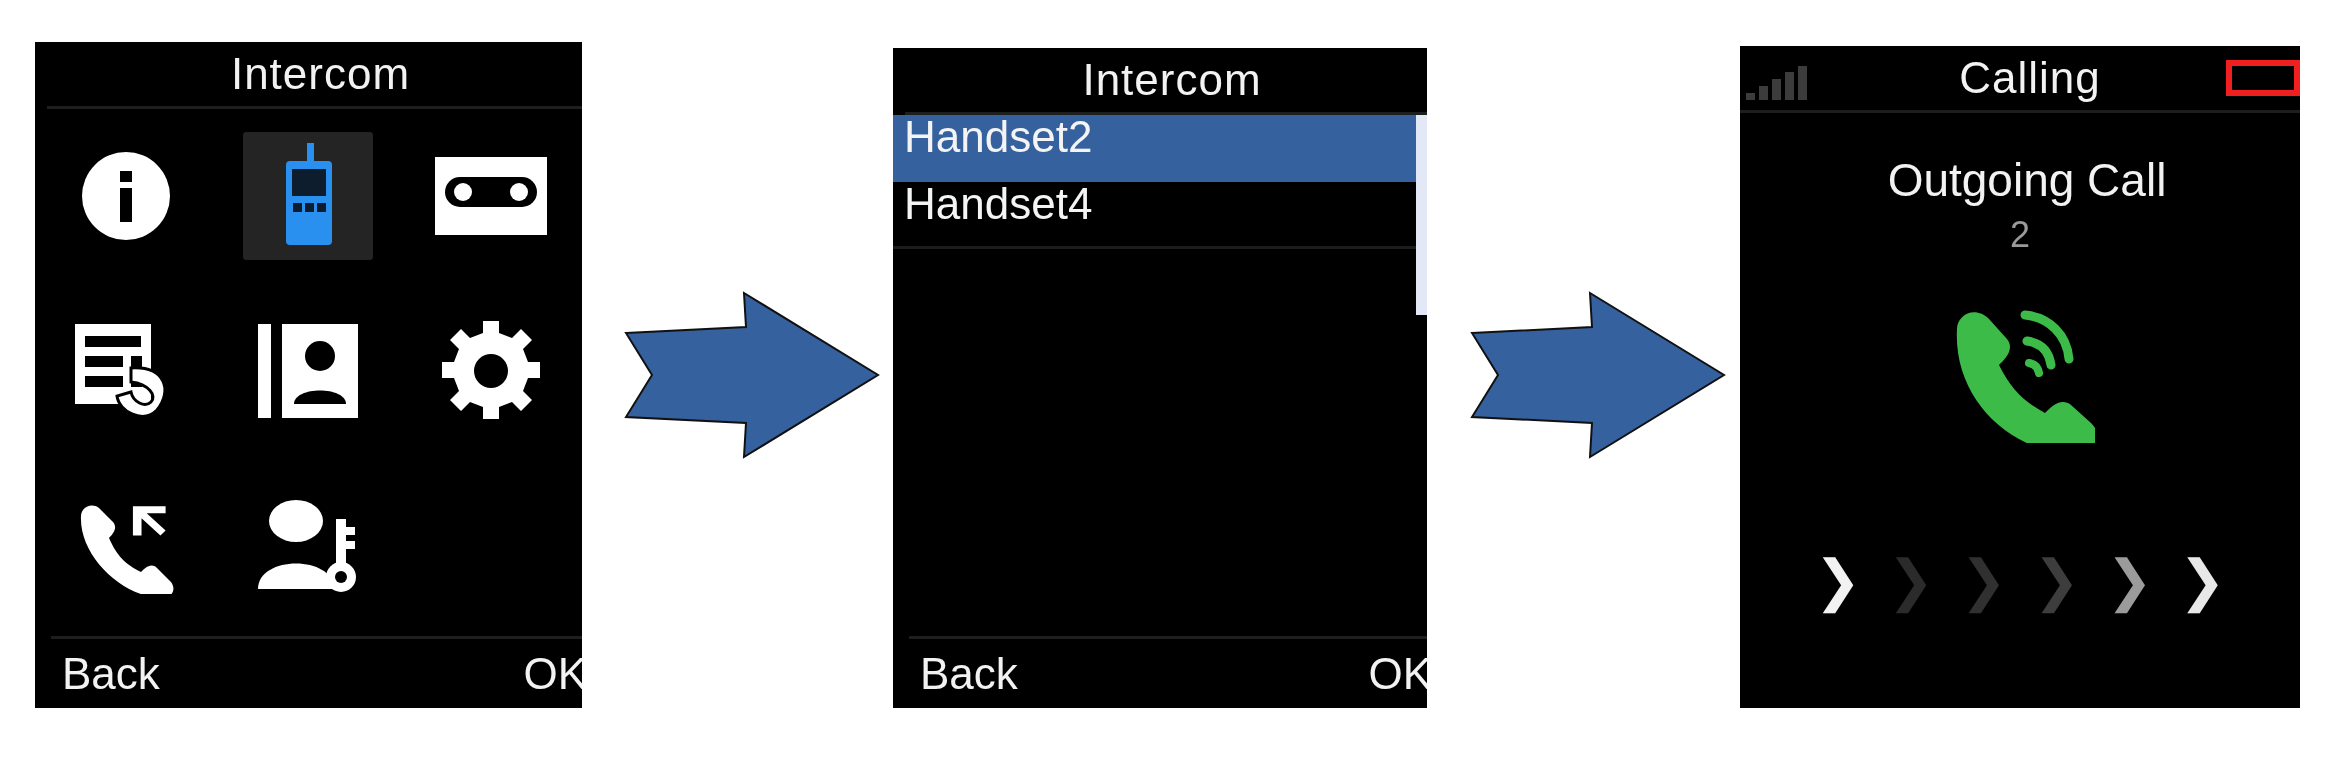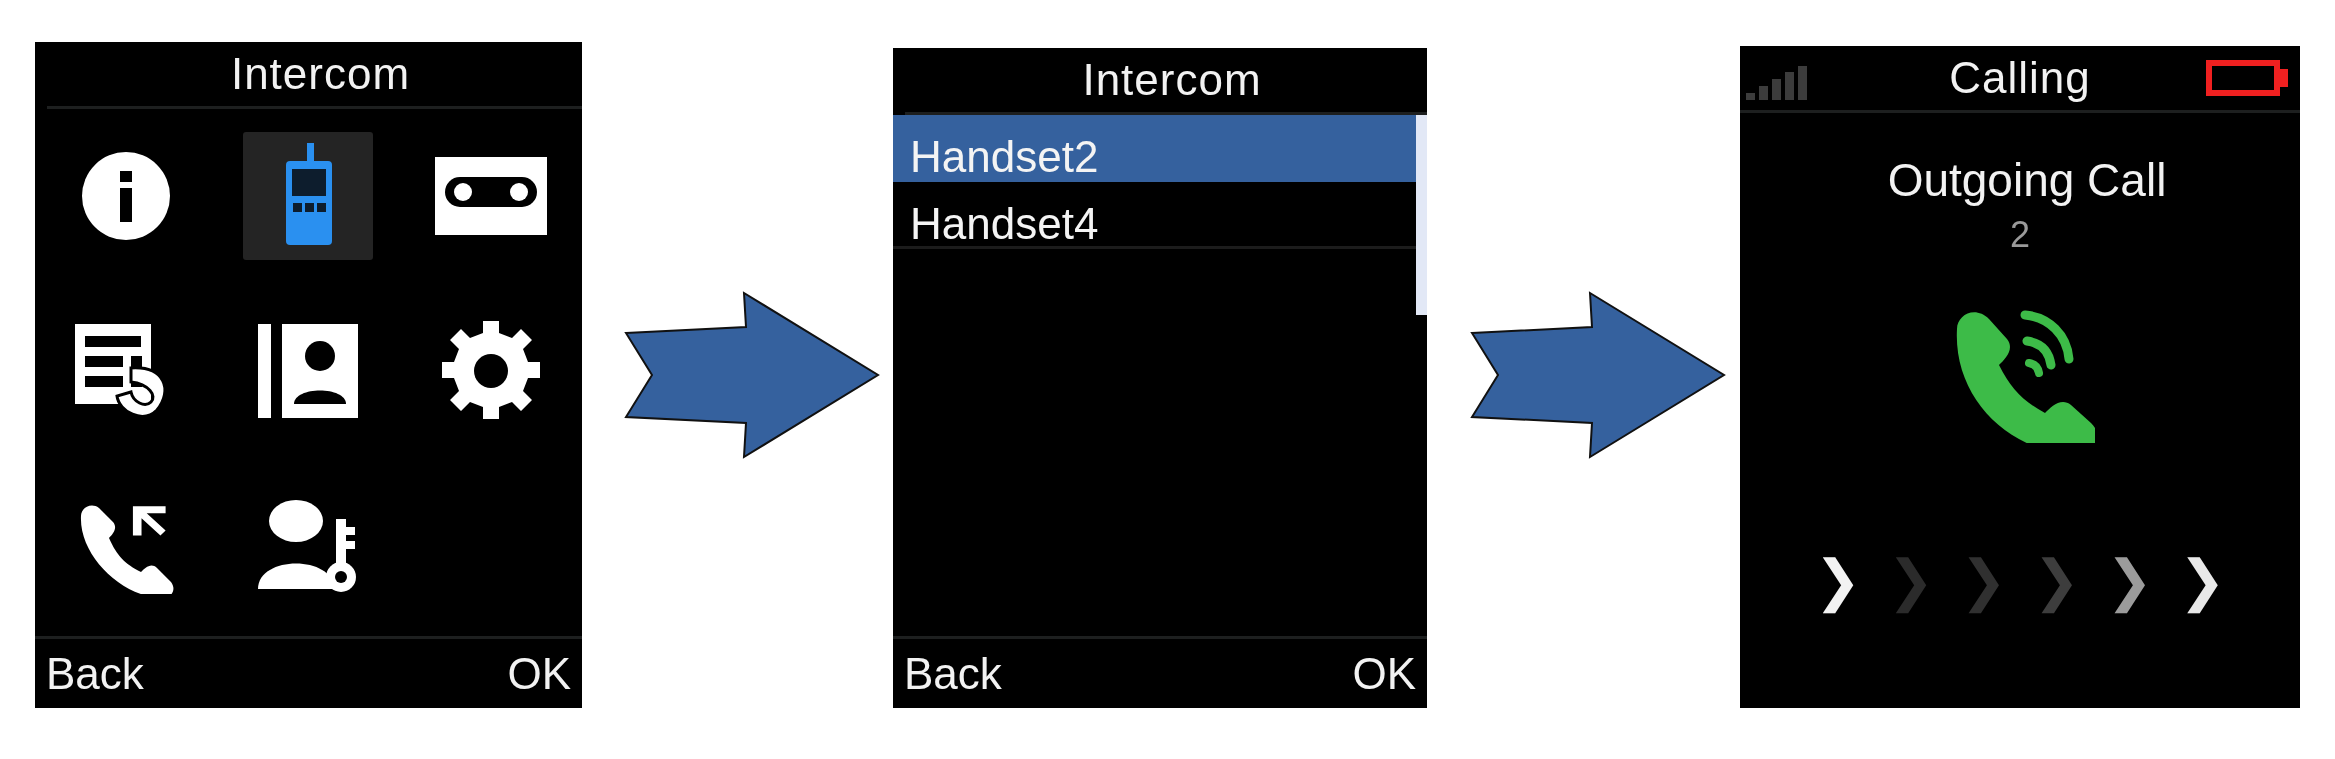--- a/index.html
+++ b/index.html
@@ -9,51 +9,51 @@
   .screen{position:absolute;background:#000000;overflow:hidden;}
 
   
   .titlebar{position:absolute;left:12px;top:0;width:100%;height:64px;
             background:#000;border-bottom:3px solid #1d1f1f;
             display:flex;align-items:center;justify-content:center;}
   .title-text{color:#f2f2f2;font-size:44px;letter-spacing:1px;line-height:1;
               white-space:nowrap;}
 
   
-  .softbar{position:absolute;left:0;bottom:0;width:100%;height:72px;
+  .softbar{position:absolute;left:16px;bottom:0;width:100%;height:72px;
            background:#000;border-top:3px solid #1d1f1f;
            display:flex;align-items:center;justify-content:space-between;
            padding:0 11px;box-sizing:border-box;}
   .softkey{color:#f2f2f2;font-size:44px;line-height:1;white-space:nowrap;}
   .softkey.right{margin-left:auto;}
 
   
   #panel-menu{left:35px;top:42px;width:547px;height:666px;}
   .grid{position:absolute;left:0;top:67px;right:0;bottom:75px;
         display:grid;grid-template-columns:repeat(3,1fr);
         grid-template-rows:repeat(3,1fr);}
   .cell{display:flex;align-items:center;justify-content:center;position:relative;}
   .cell .hl{position:absolute;width:130px;height:128px;background:#242424;border-radius:3px;}
   .cell svg{position:relative;z-index:2;display:block;}
 
   
   #panel-list{left:893px;top:48px;width:534px;height:660px;}
   .listwrap{position:absolute;left:0;top:67px;right:0;bottom:75px;}
   .lrow{height:67px;box-sizing:border-box;border-bottom:3px solid #1c1c1c;
-        display:flex;align-items:flex-end;padding-left:17px;background:#000;}
+        display:flex;align-items:flex-start;padding-left:11px;background:#000;}
   .lrow.sel{background:#35619e;border-bottom-color:#35619e;}
   .lrow span{color:#f4f4f4;font-size:44px;line-height:1;white-space:nowrap;}
   .scrollbar{position:absolute;right:0;top:0;width:11px;height:100%;background:#000;}
   .scrollthumb{position:absolute;right:0;top:0;width:11px;height:200px;
                background:#e2e8f6;}
 
   
   #panel-call{left:1740px;top:46px;width:560px;height:662px;}
   .statusbar{position:absolute;left:0;top:0;width:100%;height:64px;
-             background:#000;border-bottom:3px solid #1d1f1f;}
+             background:#000;border-bottom:3px solid #1d1f1f;padding-left:20px;}
   .sig{position:absolute;left:6px;bottom:10px;display:flex;align-items:flex-end;gap:4px;height:34px;}
   .sig i{display:block;width:9px;background:#3c3c3c;}
   .batt{position:absolute;right:10px;top:14px;width:84px;height:36px;}
   .batt .body{position:absolute;left:0;top:0;width:74px;height:36px;
               border:6px solid #f02020;box-sizing:border-box;background:#000;}
   .batt .nub{position:absolute;right:2px;top:9px;width:8px;height:18px;background:#f02020;}
   .calltitle{position:absolute;left:0;top:0;width:100%;height:64px;
              display:flex;align-items:center;justify-content:center;}
   .callbody{position:absolute;left:0;top:67px;right:0;bottom:75px;}
   .bigline{position:absolute;left:7px;top:44px;width:100%;text-align:center;

